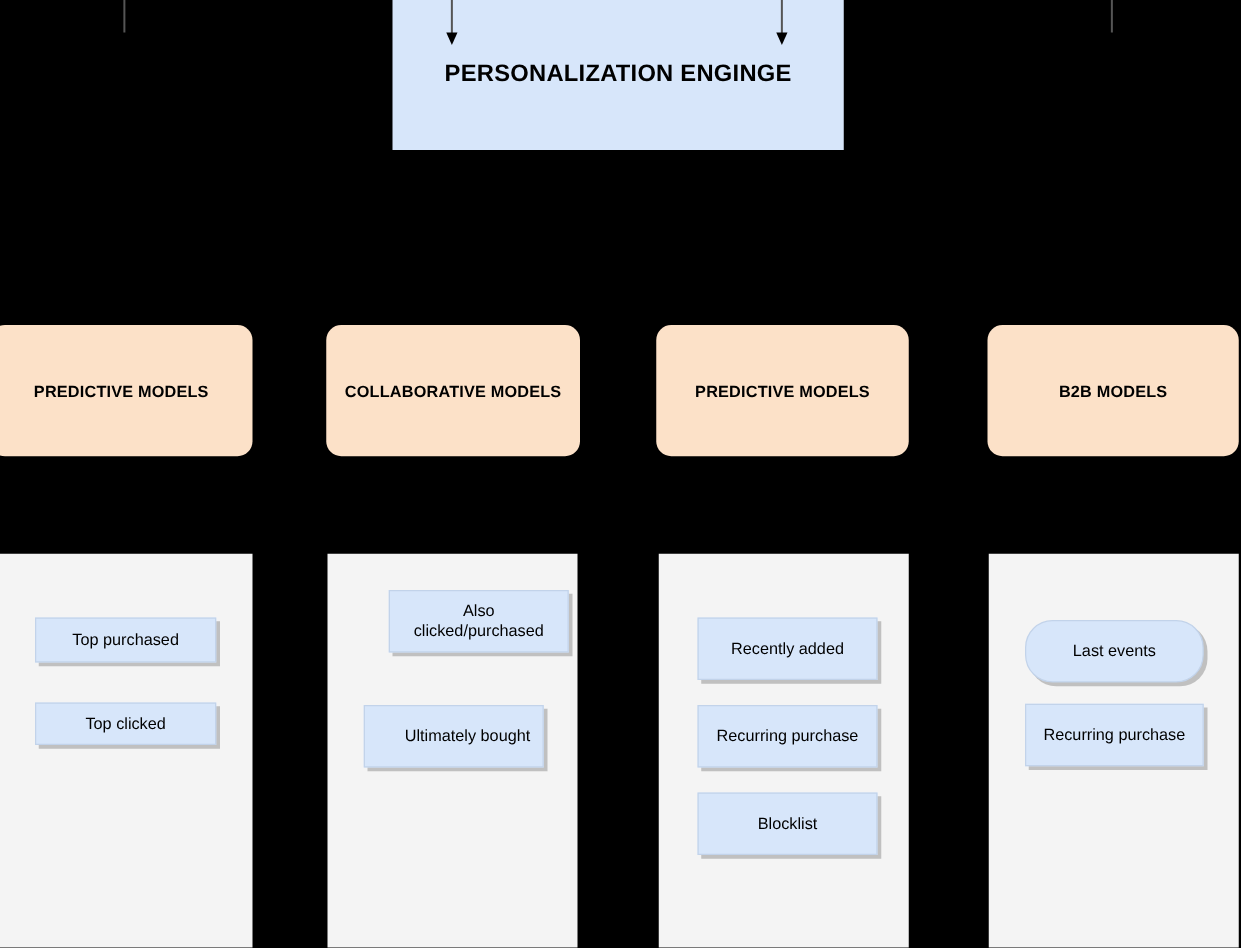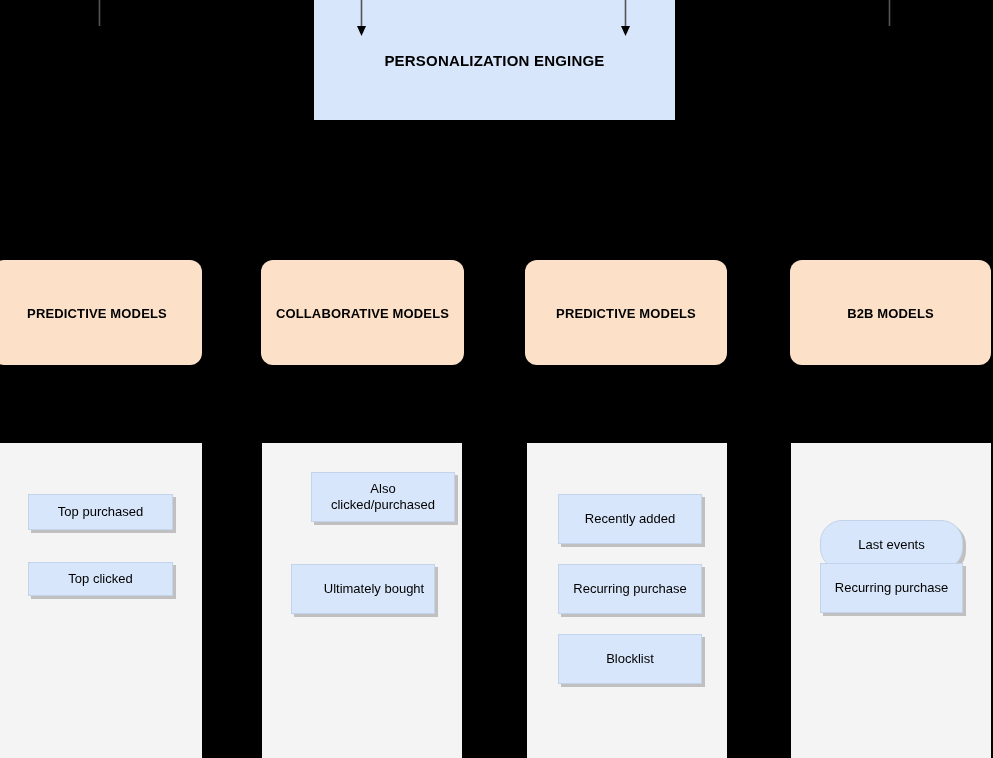--- a/index.html
+++ b/index.html
@@ -26,21 +26,21 @@
     background: #d7e6fa;
     box-sizing: border-box;
   }
   .root-box .root-label {
     position: absolute;
     left: 0;
     right: 0;
     top: 50%;
     transform: translateY(-50%);
     text-align: center;
-    font-size: 15px;
+    font-size: 19px;
     font-weight: bold;
     color: #000000;
     letter-spacing: 0.2px;
   }
 
   
   .cat-box {
     position: absolute;
     top: 260px;
     height: 105px;
@@ -166,21 +166,21 @@
       </div>
     </div>
     <div class="panel" style="left: 791px; width: 200px;"></div>
     <svg class="arrow" viewBox="0 0 13 36" style="left: 883px;">
       <line x1="6.5" y1="0" x2="6.5" y2="28" stroke="#555555" stroke-width="1.6"></line>
       <polygon points="2,26 11,26 6.5,36" fill="#000000"></polygon>
     </svg>
     <div class="cat-box" style="left: 790px; width: 201px;">
       <div class="cat-label">B2B MODELS</div>
     </div>
-    <div class="leaf" style="left: 820px; top: 520px; width: 143px; height: 50px; border-radius: 22px;">
+    <div class="leaf" style="left: 820px; top: 496px; width: 143px; height: 50px; border-radius: 22px;">
       <div>
         <span>Last events</span>
       </div>
     </div>
     <div class="leaf" style="left: 820px; top: 563px; width: 143px; height: 50px;">
       <div>
         <span>Recurring purchase</span>
       </div>
     </div>
   </div>

